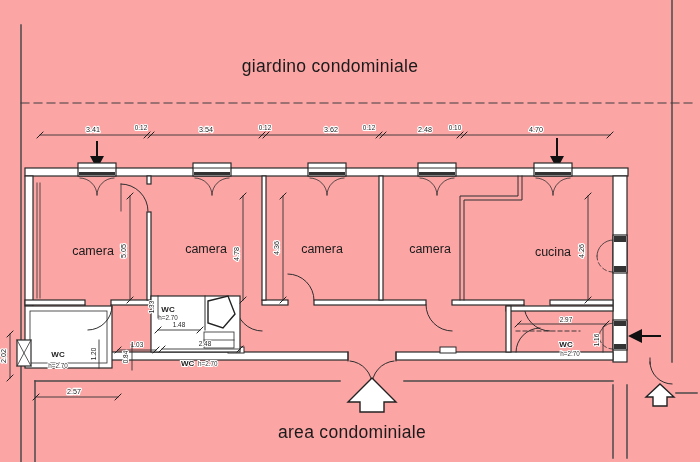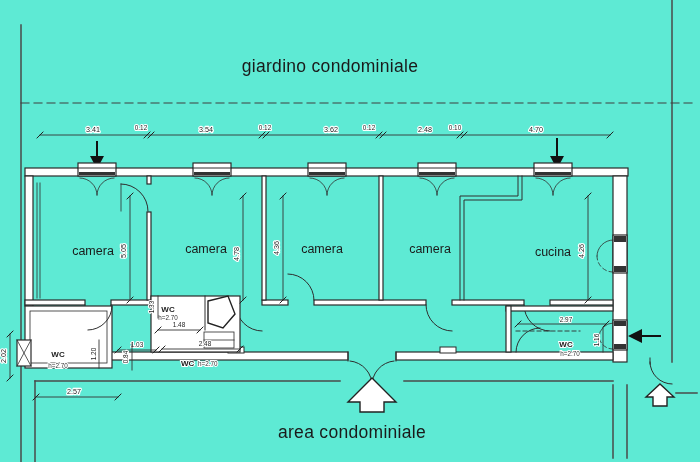--- a/index.html
+++ b/index.html
@@ -1,16 +1,16 @@
 <!DOCTYPE html>
 <html><head>
 <meta charset="utf-8">
 <style>
   html,body{margin:0;padding:0;background:#ffffff;}
-  .stage{position:relative;width:700px;height:462px;background:#5eead4;overflow:hidden;
+  .stage{position:relative;width:700px;height:462px;background:#fca5a5;overflow:hidden;
          font-family:"Liberation Sans",sans-serif;}
   svg{display:block}
   svg line,svg path,svg polyline{stroke:#2e2e2e;fill:none;stroke-width:1;stroke-linecap:square}
   svg rect{stroke:#2a2a2a;fill:#ffffff;stroke-width:1.2}
   .boundary{stroke:#4a4a4a;stroke-width:1.5}
   .dashedline{stroke:#3f3f3f;stroke-width:1.1;stroke-dasharray:8 5}
   .dash2{stroke-dasharray:4 3;stroke-width:.9}
   .thin{stroke-width:.8}
   .dimline{stroke:#333;stroke-width:.9}
   .tick{stroke:#222;stroke-width:1}

